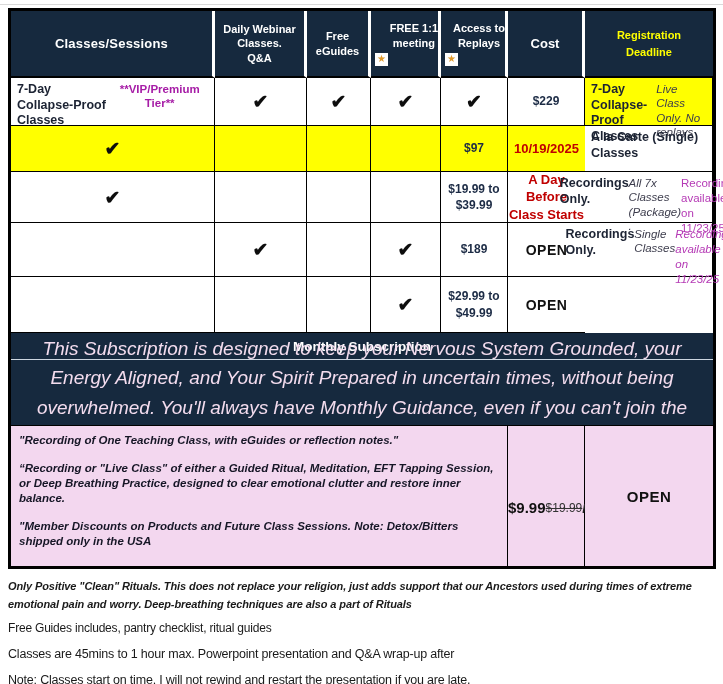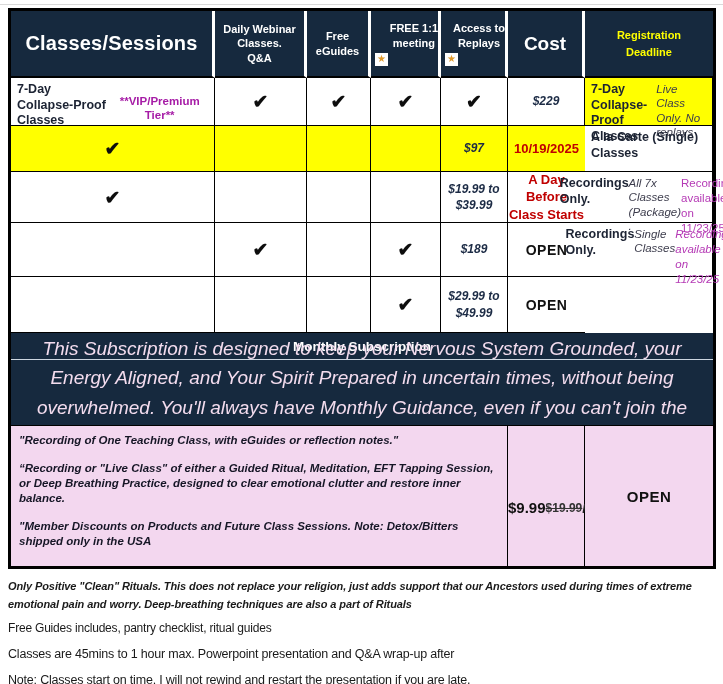--- a/index.html
+++ b/index.html
@@ -33,45 +33,45 @@
   .cell.last-col { border-right: none; }
   
   .h-cell {
     background: #16293e;
     border-right: 3px solid #ffffff;
     border-bottom: 2px solid #000;
     color: #fff;
     flex-direction: column;
   }
   .h-cell.last-col { border-right: none; }
-  .h-main { font-size: 20px; font-weight: bold; letter-spacing: 0.2px; }
+  .h-main { font-size: 13px; font-weight: bold; letter-spacing: 0.2px; }
   .h-col { font-size: 11px; font-weight: bold; line-height: 1.3; }
-  .h-cost { font-size: 19px; font-weight: bold; }
+  .h-cost { font-size: 13px; font-weight: bold; }
   .h-deadline { font-size: 11px; font-weight: bold; color: #ffff00; line-height: 1.5; }
   .pre { white-space: pre-line; }
   .star-box {
     margin-top: 3px; width: 13px; height: 13px; background: #fff;
     display: flex; align-items: center; justify-content: center;
     align-self: flex-start; margin-left: 4px;
   }
   .h-col-wrap { display: flex; flex-direction: column; align-items: flex-end; width: 100%; }
   .star { color: #e09a2d; font-size: 10px; line-height: 1; }
   
   .title-cell {
     flex-direction: row; align-items: flex-start; justify-content: center;
     padding: 4px 4px 4px 6px; text-align: left;
   }
   .row-title { font-size: 12.5px; font-weight: bold; color: #1c2333; line-height: 1.25; }
   .row-sub { font-size: 11.5px; font-style: italic; color: #3c3c4c; line-height: 1.25; }
-  .row-sub.magenta { font-style: normal; font-weight: bold; color: #a61ca6; width: 100%; text-align: center; margin-top: 12px; }
+  .row-sub.magenta { font-style: normal; font-weight: bold; color: #a61ca6; width: 100%; text-align: center; }
   .note-upright { font-size: 11.5px; color: #b53ab5; line-height: 1.3; }
   .note-italic { font-size: 11.5px; font-style: italic; color: #b53ab5; line-height: 1.3; }
   .check { font-size: 19px; font-weight: bold; color: #0d0d0d; line-height: 1; }
   .yellow { background: #ffff00; }
-  .cost-val { font-size: 12px; font-weight: 600; color: #1c2b45; line-height: 1.35; font-style: italic; }
+  .cost-val { font-size: 12px; font-weight: 600; color: #1c2b45; line-height: 1.35; }
   .deadline-red { font-size: 13px; font-weight: bold; color: #c00000; line-height: 1.35; }
   .deadline-open { font-size: 14px; font-weight: bold; color: #111; letter-spacing: 0.5px; }
   
   .band {
     grid-column: 1 / -1;
     background: #16293e;
     border-right: none;
     border-bottom: 1px solid #cdd6e0;
     color: #ffffff; font-size: 13.5px; font-weight: bold; text-align: center;
   }
@@ -89,21 +89,21 @@
     grid-column: 1 / 6;
     flex-direction: column; align-items: flex-start; justify-content: flex-start;
     text-align: left; padding: 7px 8px;
   }
   .pink-text p {
     font-size: 11.5px; font-weight: bold; font-style: italic; color: #161626;
     line-height: 1.3; margin-bottom: 13px;
   }
   .pink-cost { grid-column: 6 / 7; flex-direction: row; justify-content: flex-start; padding-top: 22px; }
   .price-now { font-size: 15px; font-weight: bold; color: #111; }
-  .price-old { font-size: 12px; font-weight: bold; color: #333; text-decoration: line-through; margin-top: 1px; }
+  .price-old { font-size: 12px; font-weight: normal; color: #333; text-decoration: line-through; margin-top: 1px; }
   .price-label { font-size: 12px; font-weight: bold; font-style: italic; color: #222; margin-top: 20px; line-height: 1.35; }
   .pink-open { grid-column: 7 / 8; font-size: 15px; font-weight: bold; color: #111; letter-spacing: 0.5px; }
   
   .footer {
     position: absolute; left: 8px; top: 578px; width: 708px;
     color: #1a1a1a;
   }
   .f1 { font-size: 11px; font-weight: bold; font-style: italic; line-height: 1.6; letter-spacing: -0.1px; }
   .f2 { font-size: 12px; margin-top: 8px; letter-spacing: -0.2px; }
   .f3 { font-size: 12.5px; margin-top: 12px; letter-spacing: -0.2px; }

